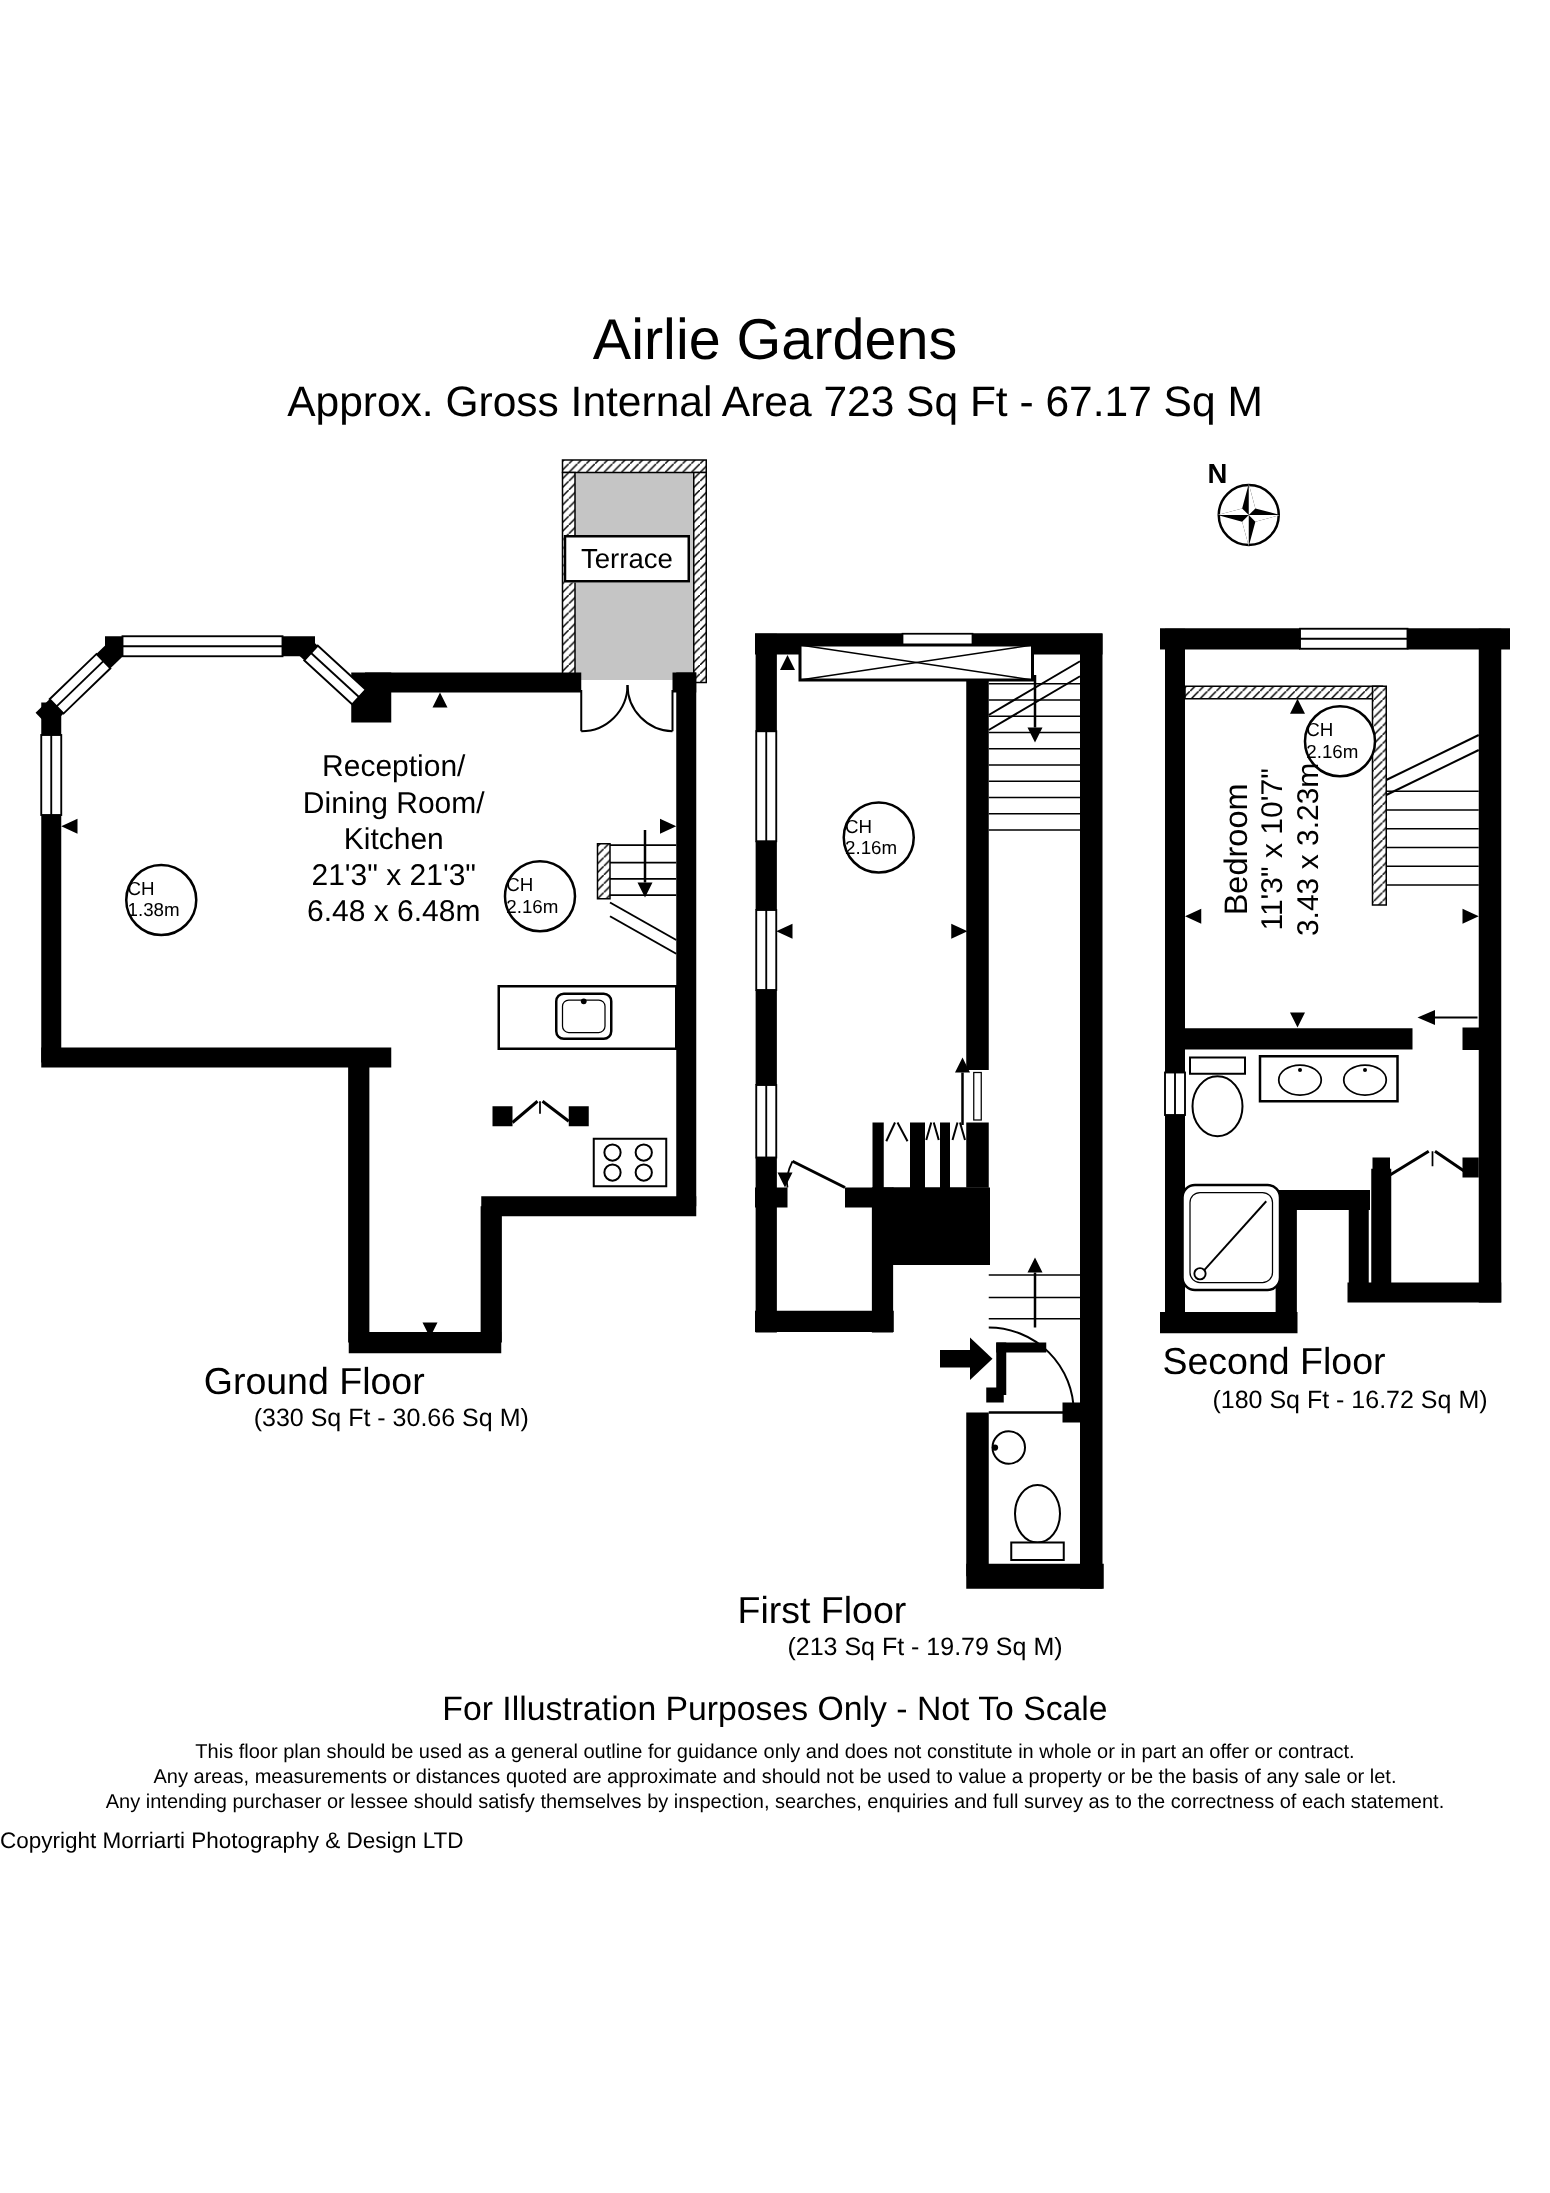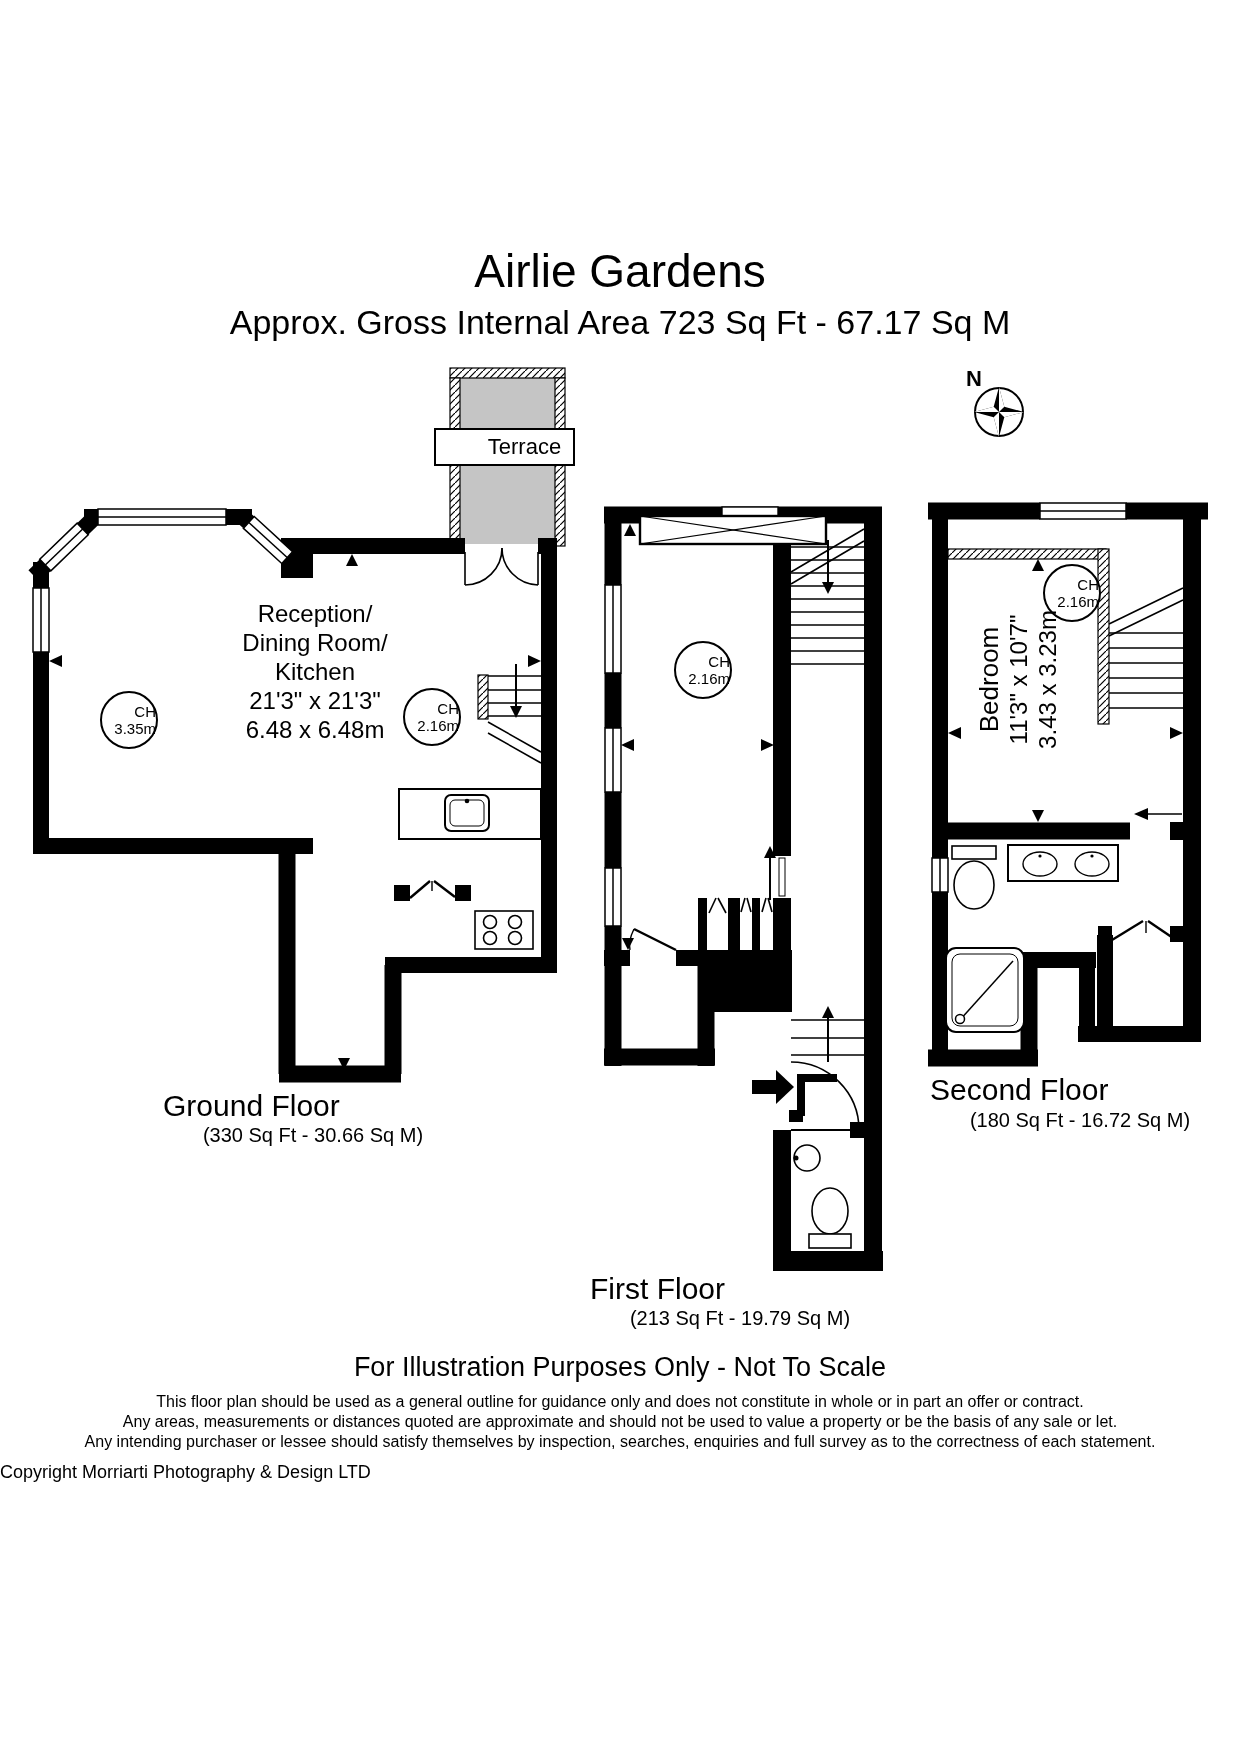--- a/index.html
+++ b/index.html
@@ -6,21 +6,21 @@
   .page{position:relative;width:1240px;height:1754px;background:#fff;overflow:hidden;
         font-family:"Liberation Sans",sans-serif;color:#000;border-radius:15px;}
   .abs{position:absolute;}
   .ctr{text-align:center;}
   .title{font-size:46px;letter-spacing:0px;}
   .subtitle{font-size:34px;}
   .room-label{font-size:24px;line-height:29px;text-align:center;}
   .floor-name{font-size:30px;text-align:left;}
   .floor-area{font-size:20px;text-align:center;}
   .ch-badge{width:54px;height:54px;border:2px solid #000;border-radius:50%;background:#fff;
-            display:flex;flex-direction:column;align-items:flex-end;justify-content:center;
+            display:flex;flex-direction:column;align-items:flex-start;justify-content:center;
             font-size:15px;line-height:17px;}
   .terrace-label{border:2px solid #000;background:#fff;font-size:22px;
                  display:flex;align-items:center;justify-content:center;}
   .compass-n{font-size:22px;font-weight:bold;}
   .notice{font-size:27px;text-align:center;}
   .disclaimer{font-size:16px;line-height:20px;text-align:center;}
   .copyright{font-size:18px;text-align:left;}
   svg{position:absolute;left:0;top:0;}
   .rot{transform:rotate(-90deg);}
 </style>
@@ -317,33 +317,33 @@
       <polygon points="999,437 999,412 993.7,417.3" fill="#fff"></polygon>
       <polygon points="974,412 999,412 993.7,406.7" fill="#fff"></polygon>
     </g>
   </svg>
 
   <div class="abs ctr title" style="left:0;top:244px;width:1240px;">Airlie Gardens</div>
   <div class="abs ctr subtitle" style="left:0;top:303px;width:1240px;">Approx. Gross Internal Area 723 Sq Ft  -  67.17 Sq M</div>
 
   <div class="abs compass-n" style="left:961px;top:366px;width:26px;text-align:center;">N</div>
 
-  <div class="abs terrace-label" style="left:434px;top:428px;width:97px;height:34px;padding-left:40px;">Terrace</div>
+  <div class="abs terrace-label" style="left:451px;top:428px;width:97px;height:34px;">Terrace</div>
 
   <div class="abs room-label" style="left:165px;top:599px;width:300px;">
     <div>Reception/</div>
     <div>Dining Room/</div>
     <div>Kitchen</div>
     <div>21'3" x 21'3"</div>
     <div>6.48 x 6.48m</div>
   </div>
 
   <div class="abs ch-badge" style="left:100px;top:691px;">
     <span>CH</span>
-    <span>3.35m</span>
+    <span>1.38m</span>
   </div>
   <div class="abs ch-badge" style="left:403px;top:688px;">
     <span>CH</span>
     <span>2.16m</span>
   </div>
 
   <div class="abs ch-badge" style="left:674px;top:641px;">
     <span>CH</span>
     <span>2.16m</span>
   </div>

